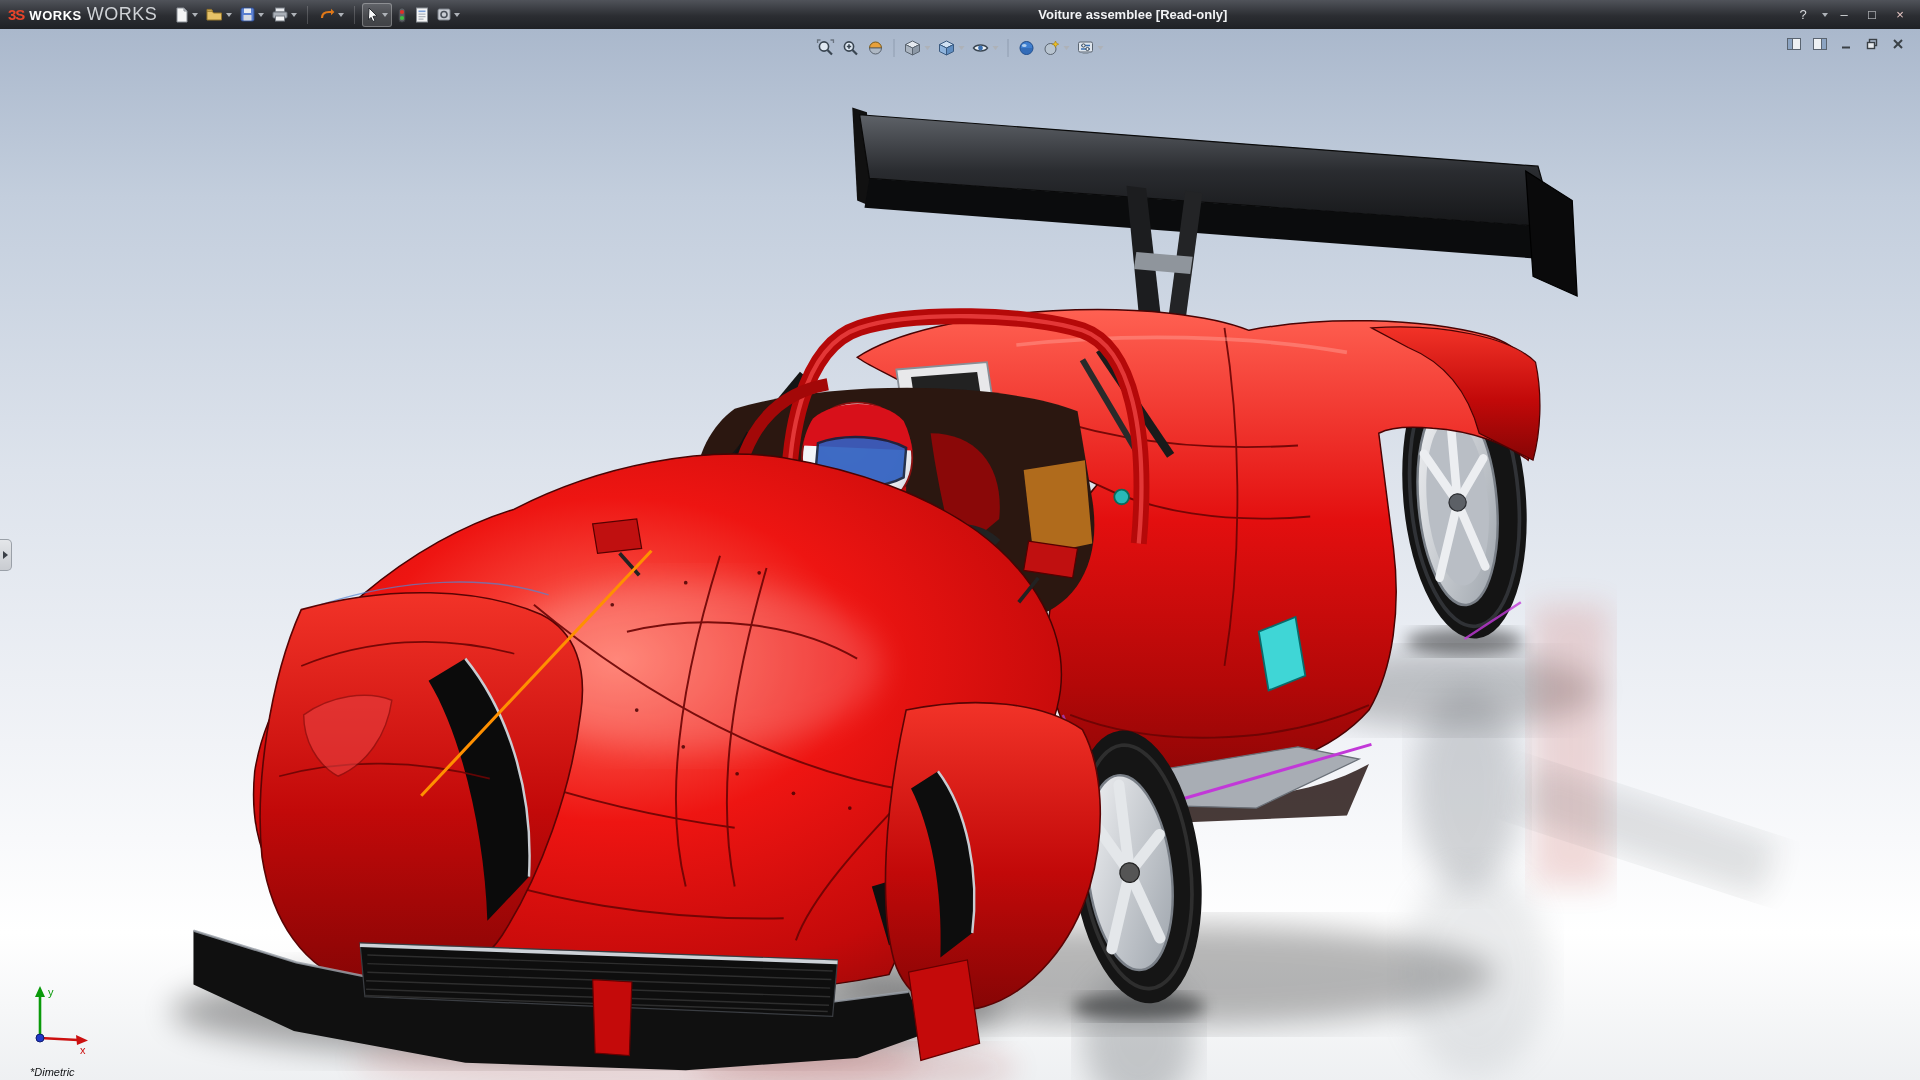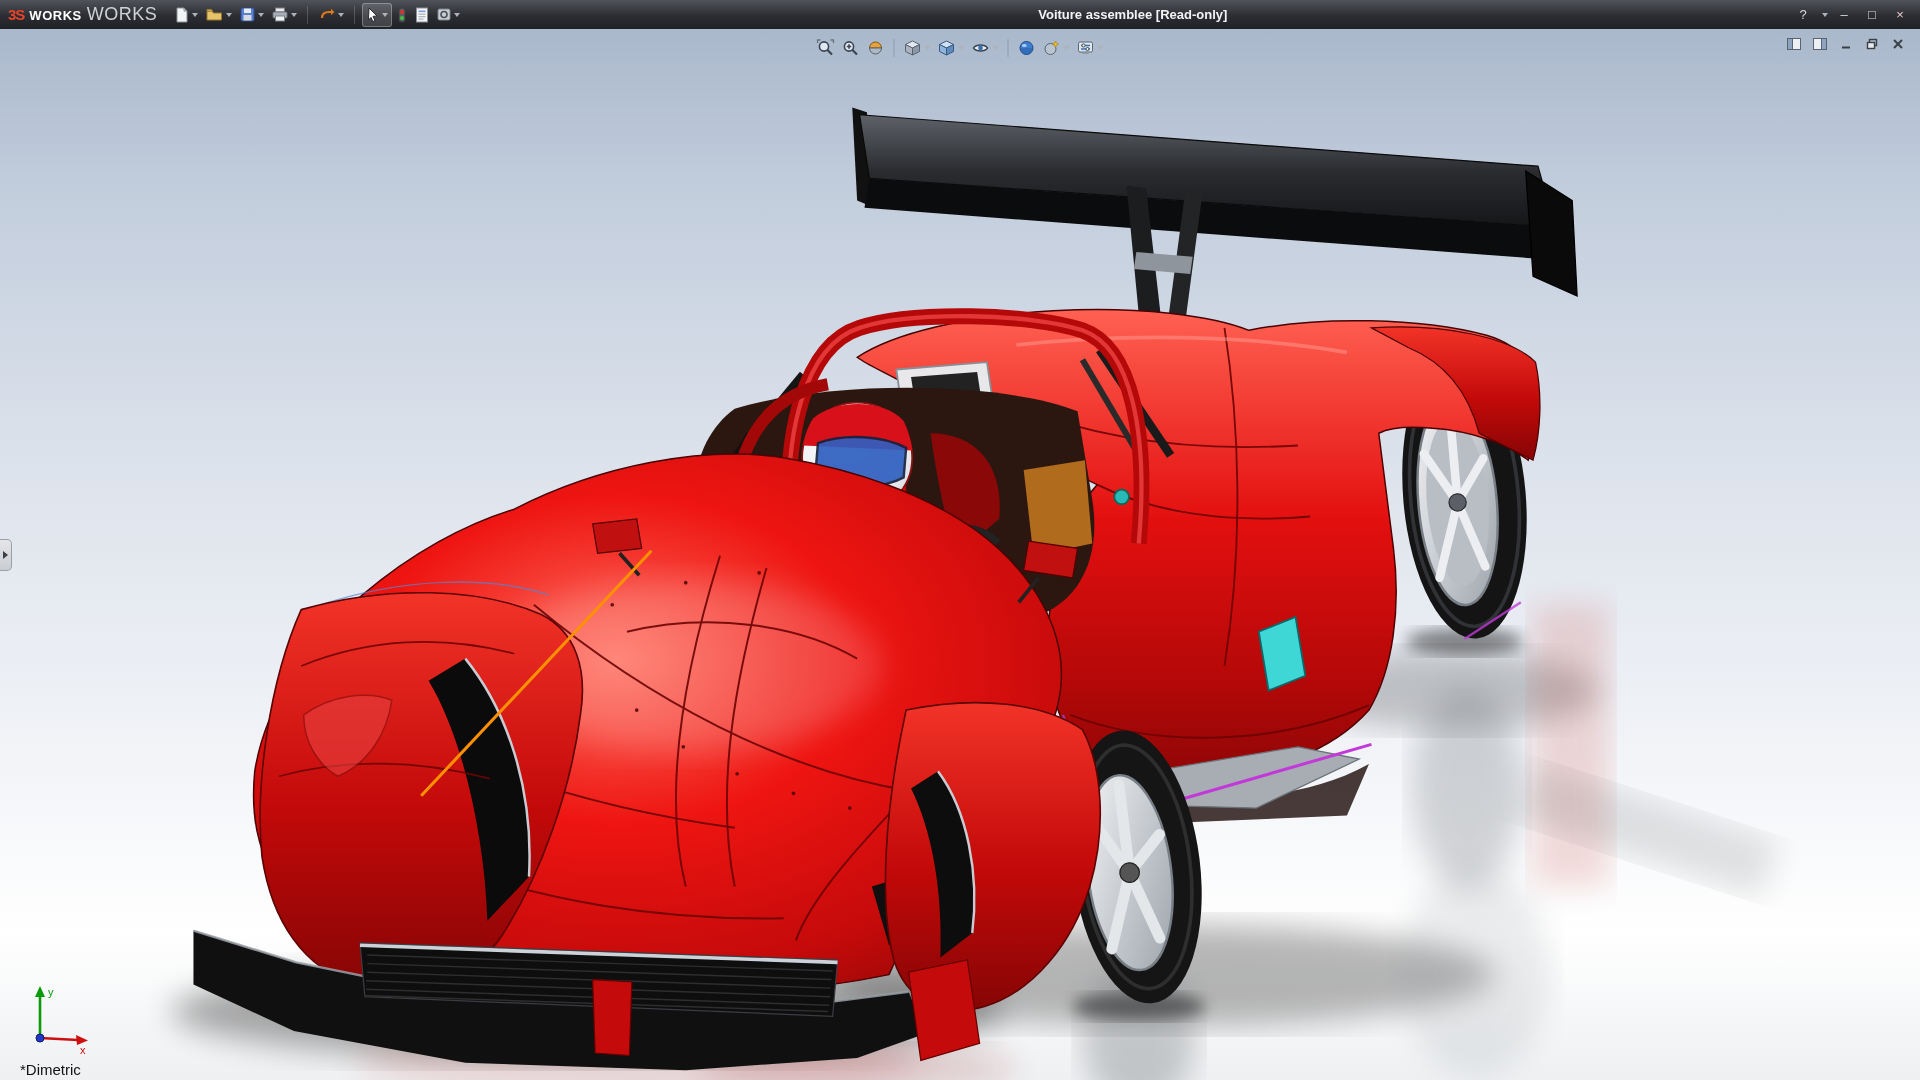--- a/index.html
+++ b/index.html
@@ -34,21 +34,21 @@
   
   .doc-controls { position:absolute; top:6px; right:12px; display:flex; gap:6px; }
   .doc-btn { width:20px; height:18px; display:flex; align-items:center; justify-content:center; }
 
   
   .flyout-tab { position:absolute; left:0; top:510px; width:12px; height:32px; background:linear-gradient(#e4e6e9,#c9ccd1); border:1px solid #9aa0a8; border-left:none; border-radius:0 5px 5px 0; display:flex; align-items:center; justify-content:center; }
   .flyout-arrow { width:0; height:0; border-top:4px solid transparent; border-bottom:4px solid transparent; border-left:5px solid #3a3f46; }
 
   
   .triad { position:absolute; left:18px; bottom:22px; }
-  .view-label { position:absolute; left:20px; bottom:2px; font-size:15px; color:#101214; }
+  .view-label { position:absolute; left:30px; bottom:2px; font-size:11px; color:#101214;font-style:italic; }
 </style>
 </head>
 <body>
 
 <div class="app">
 
   <header class="titlebar">
     <div class="brand">
       <span class="brand-mark">3S</span>
       <span class="brand-solid">WORKS</span>

